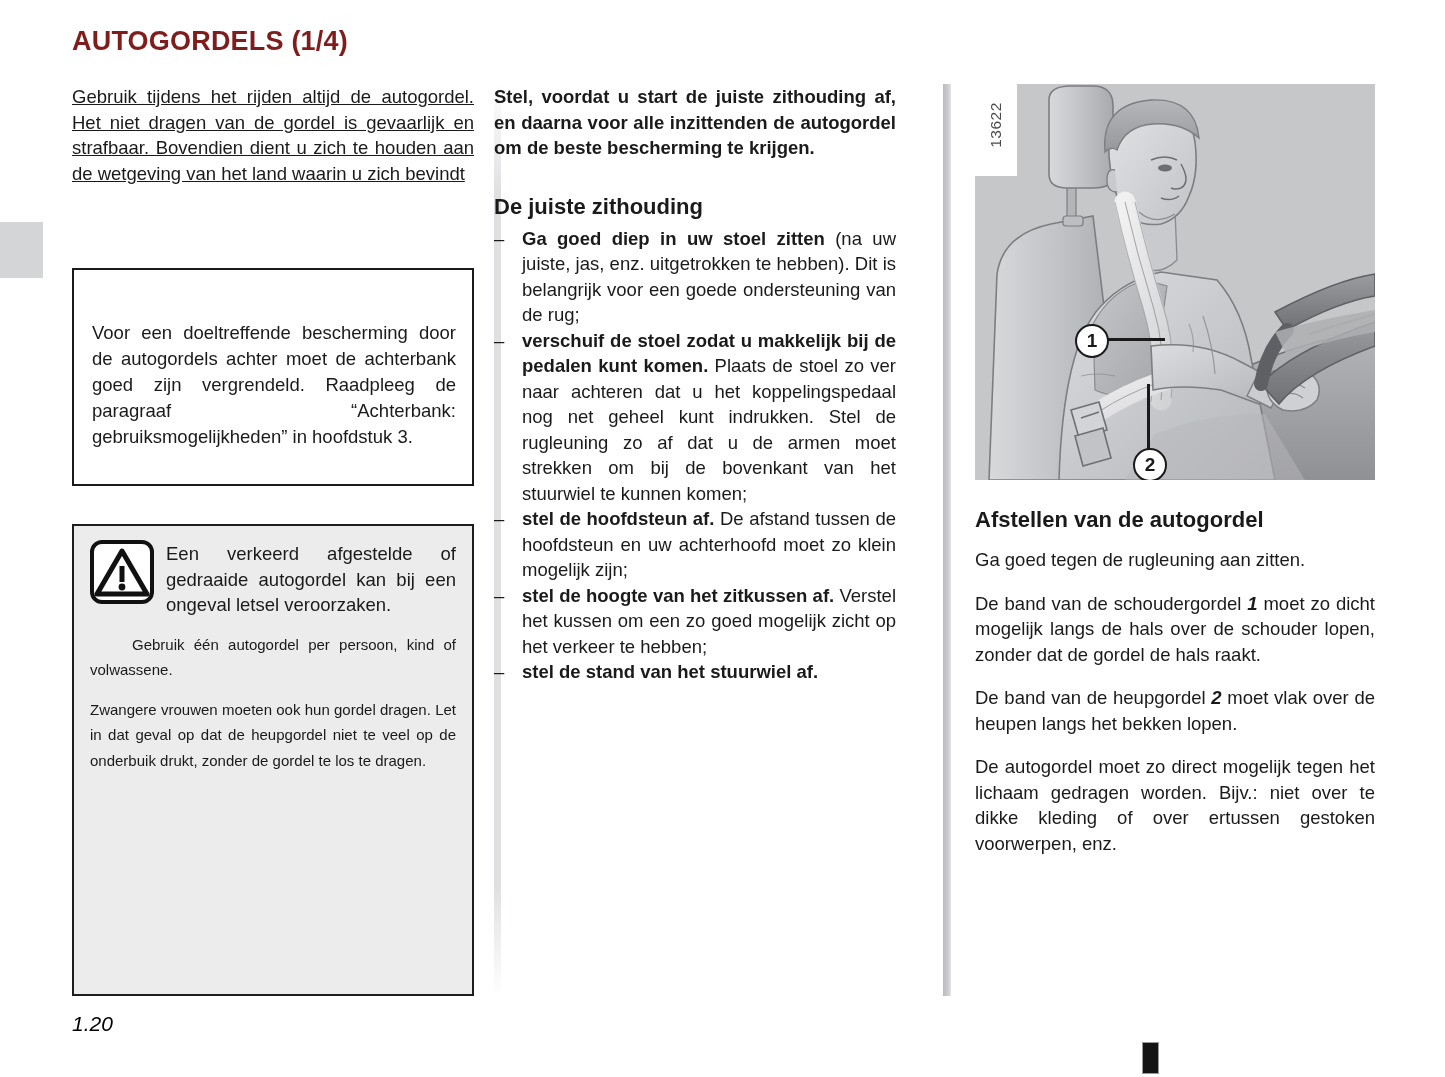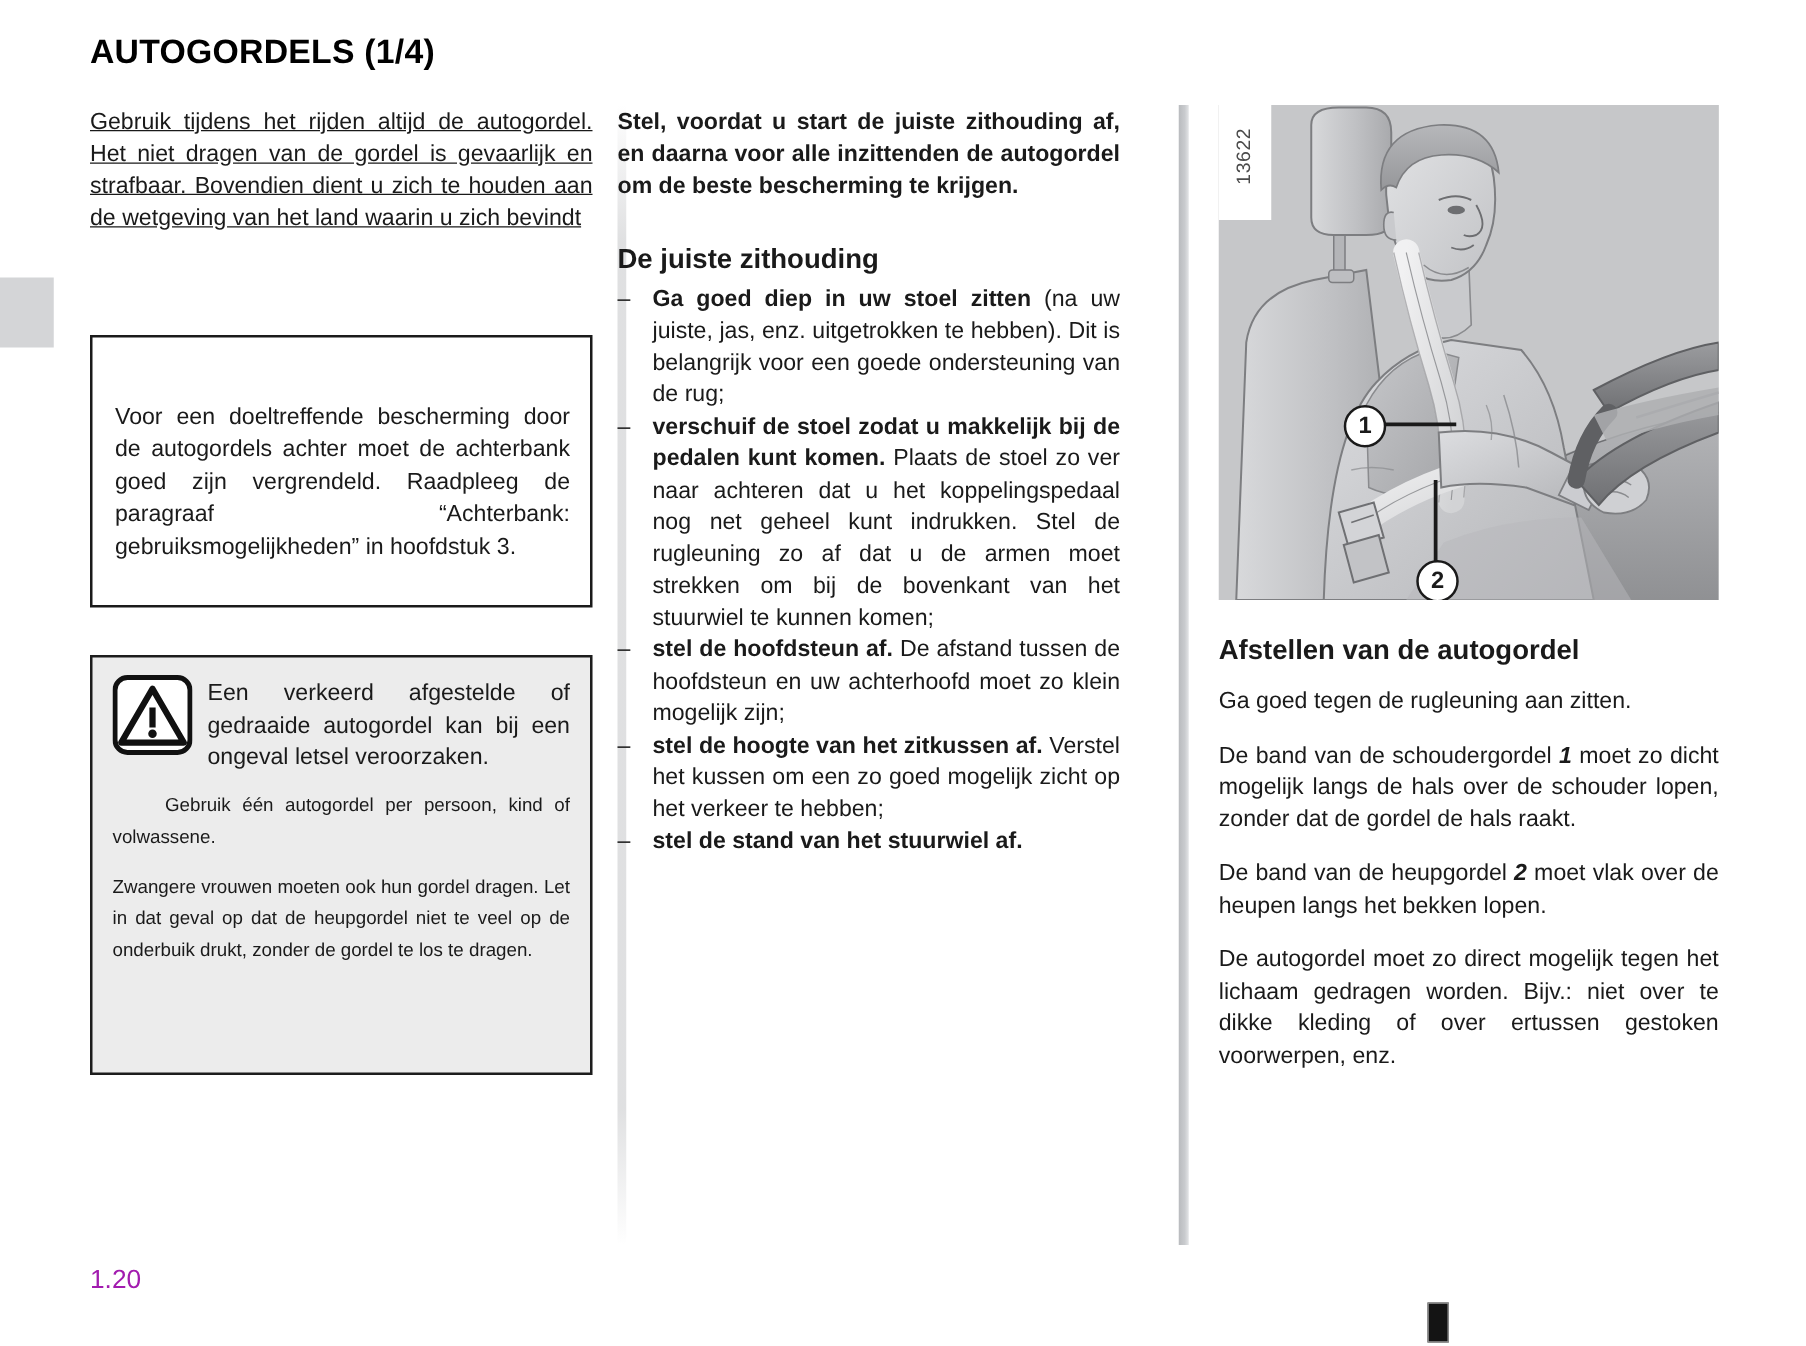--- a/index.html
+++ b/index.html
@@ -30,21 +30,21 @@
   }
 
   
   .page-title {
     position: absolute;
     left: 72px;
     top: 26px;
     font-size: 27px;
     font-weight: bold;
     letter-spacing: 0.2px;
-    color: #000000;
+    color: #7f1d1d;
   }
 
   
   .col {
     position: absolute;
     top: 84px;
   }
   .col-1 { left: 72px;  width: 402px; }
   .col-2 { left: 494px; width: 402px; }
 
@@ -113,21 +113,21 @@
     line-height: 26px;
     text-align: justify;
   }
 
   
   .warn-box {
     position: absolute;
     left: 72px;
     top: 524px;
     width: 402px;
-    height: 336px;
+    height: 472px;
     border: 2px solid #1d1d1d;
     box-sizing: border-box;
     background: #ececec;
     padding: 14px 16px 0 16px;
   }
   .warn-first {
     display: flex;
     align-items: flex-start;
     gap: 12px;
   }
@@ -241,21 +241,22 @@
   .col-3-text .h2 { margin-bottom: 14px; }
   .col-3-text p.body { margin-bottom: 18px; }
   .col-3-text i.ref { font-style: italic; font-weight: bold; }
 
   
   .page-number {
     position: absolute;
     left: 72px;
     top: 1012px;
     font-size: 21px;
-    color: #a21caf;
+    color: #000000;
+    font-style: italic;
   }
   .thumb-index {
     position: absolute;
     left: 1142px;
     top: 1042px;
     width: 15px;
     height: 30px;
     background: #141414;
     border: 1px solid #9a9a9a;
   }

